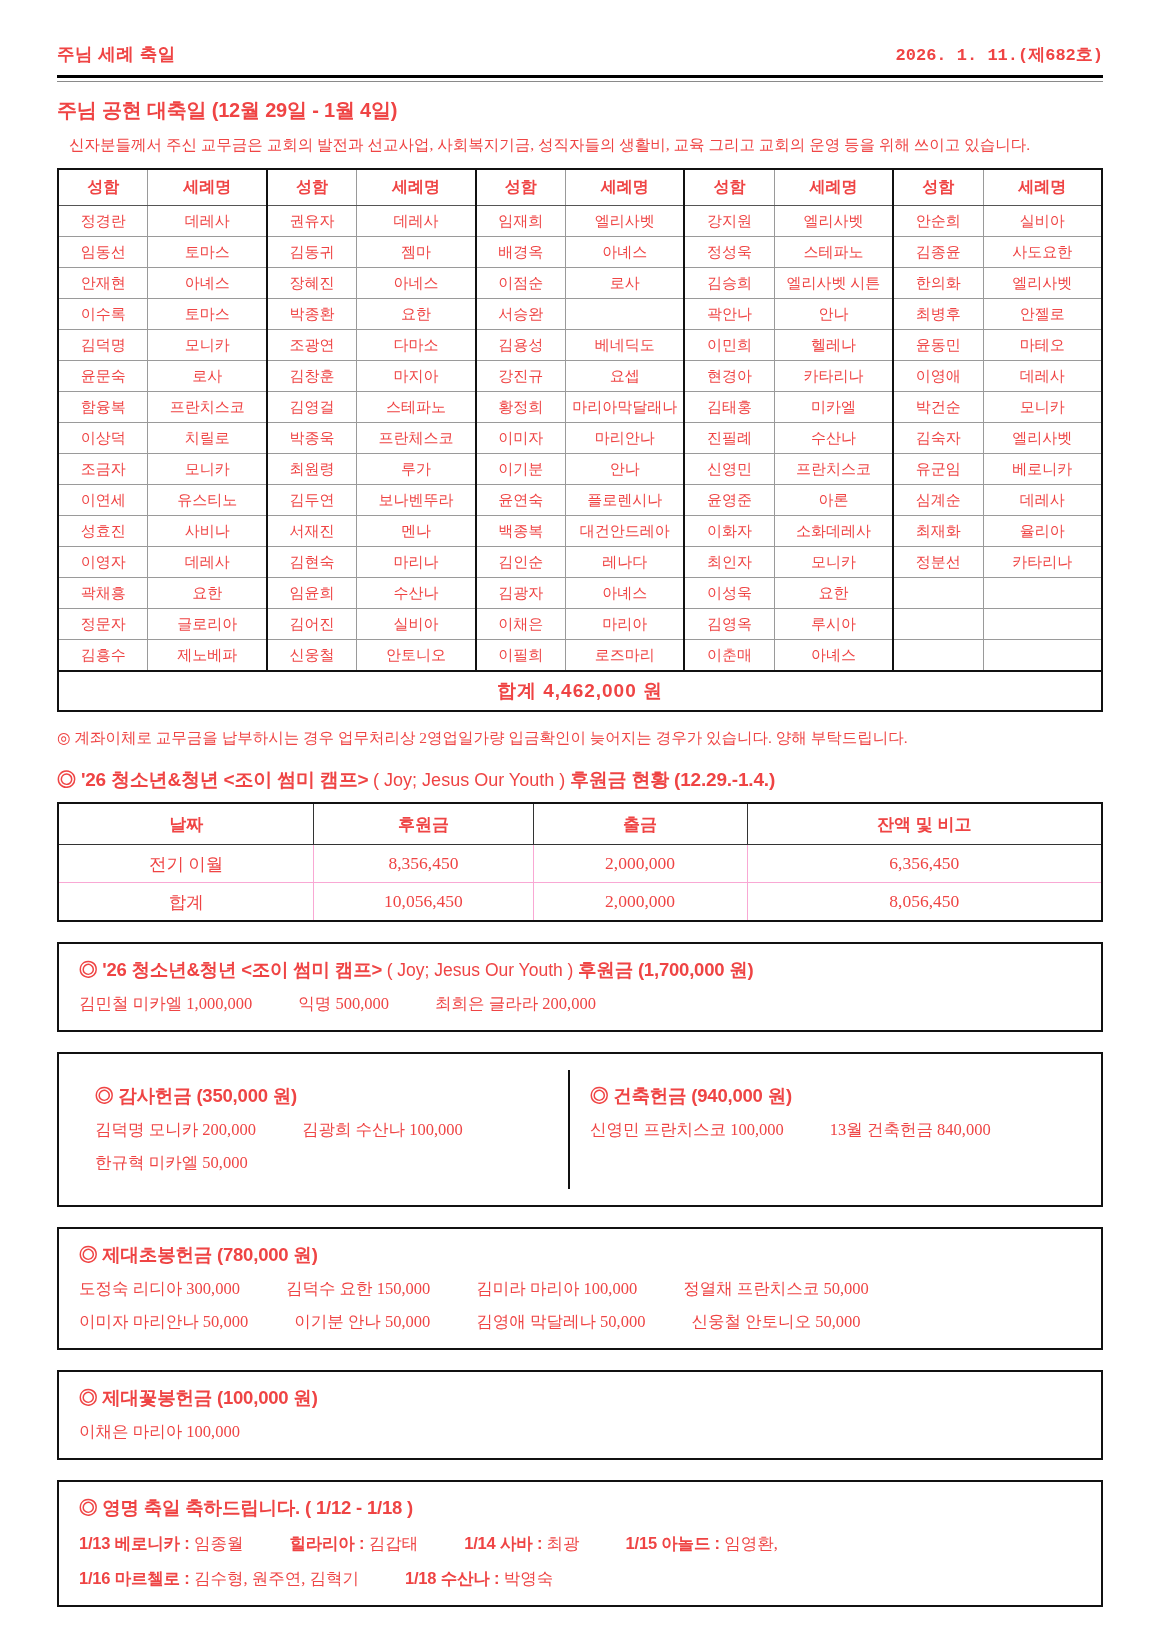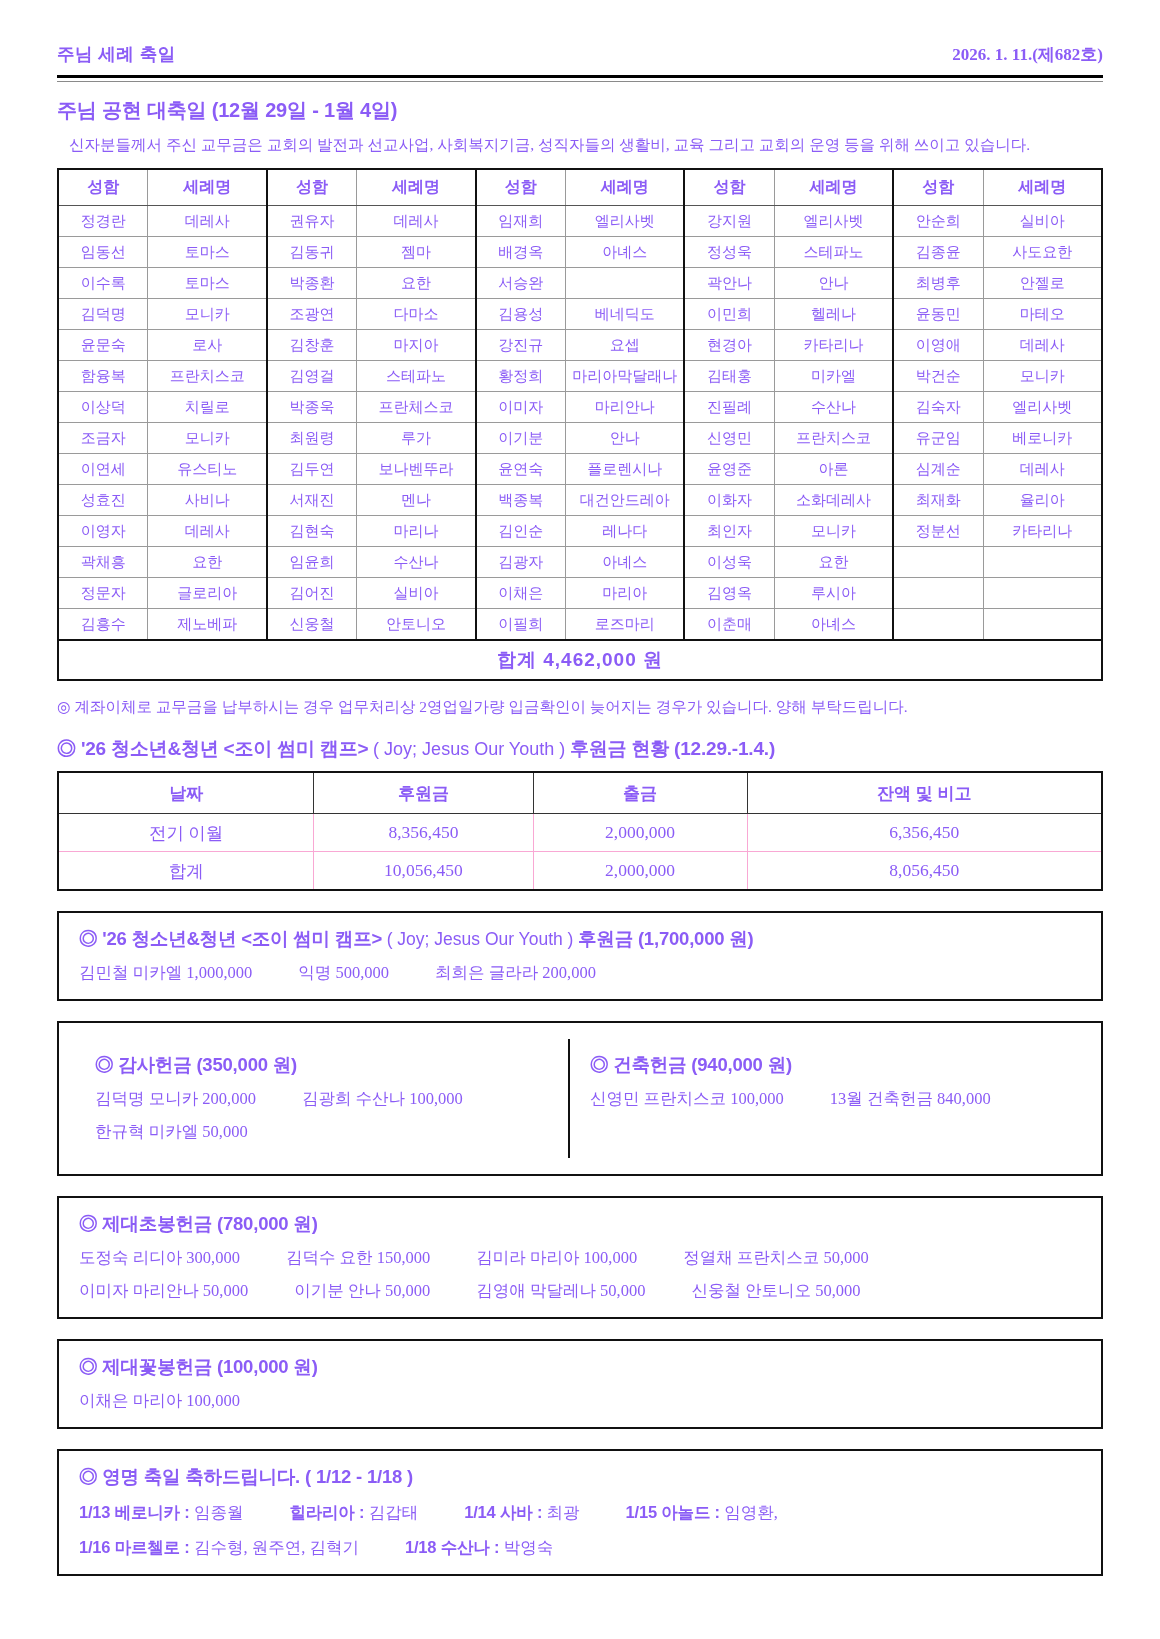--- a/index.html
+++ b/index.html
@@ -1,26 +1,26 @@
 <!DOCTYPE html>
 <html><head>
 <meta charset="utf-8">
 <style>
   html,body{margin:0;padding:0;background:#fff;}
   .page{
     width:1160px;height:1639px;box-sizing:border-box;
-    padding:42px 57px 0;background:#fff;color:#8b5cf6;
+    padding:42px 57px 0;background:#fff;color:#ef4444;
     font-family:"Liberation Serif","DejaVu Serif",serif;
     overflow:hidden;position:relative;
   }
 
   
   .masthead{display:flex;justify-content:space-between;align-items:flex-end;}
   .masthead .mast-title{font-family:"Liberation Sans",sans-serif;font-weight:800;font-size:17.5px;letter-spacing:0.5px;}
-  .masthead .issue{font-family:Liberation Serif, serif;font-weight:700;font-size:17px;}
+  .masthead .issue{font-family:Liberation Mono, monospace;font-weight:700;font-size:17px;}
   .rule{margin-top:9px;border-top:3px solid #000;border-bottom:1px solid #8a8a8a;height:3px;}
 
   .section-title{font-family:"Liberation Sans",sans-serif;font-weight:800;font-size:20px;margin:15px 0 0;letter-spacing:-0.2px;}
   .intro{font-size:15.5px;margin:11px 0 12px;padding-left:12px;}
 
   
   table.offering{width:100%;border-collapse:collapse;border:2.5px solid #111;table-layout:fixed;}
   .offering th{font-family:"Liberation Sans",sans-serif;font-weight:800;font-size:16px;height:35px;border-bottom:1px solid #555;padding:0;border-radius:16px;}
   .offering td{font-size:15px;height:30px;text-align:center;padding:0;white-space:nowrap;overflow:hidden;}
   .offering tbody td{border-top:1px solid #9a9a9a;}
@@ -102,20 +102,32 @@
           <td class="c-name">임동선</td>
           <td class="c-bapt">토마스</td>
           <td class="c-name">김동귀</td>
           <td class="c-bapt">젬마</td>
           <td class="c-name">배경옥</td>
           <td class="c-bapt">아녜스</td>
           <td class="c-name">정성욱</td>
           <td class="c-bapt">스테파노</td>
           <td class="c-name">김종윤</td>
           <td class="c-bapt">사도요한</td>
+        </tr>
+        <tr>
+          <td class="c-name">안재현</td>
+          <td class="c-bapt">아녜스</td>
+          <td class="c-name">장혜진</td>
+          <td class="c-bapt">아네스</td>
+          <td class="c-name">이점순</td>
+          <td class="c-bapt">로사</td>
+          <td class="c-name">김승희</td>
+          <td class="c-bapt">엘리사벳 시튼</td>
+          <td class="c-name">한의화</td>
+          <td class="c-bapt">엘리사벳</td>
         </tr>
         <tr>
           <td class="c-name">이수록</td>
           <td class="c-bapt">토마스</td>
           <td class="c-name">박종환</td>
           <td class="c-bapt">요한</td>
           <td class="c-name">서승완</td>
           <td class="c-bapt"></td>
           <td class="c-name">곽안나</td>
           <td class="c-bapt">안나</td>

